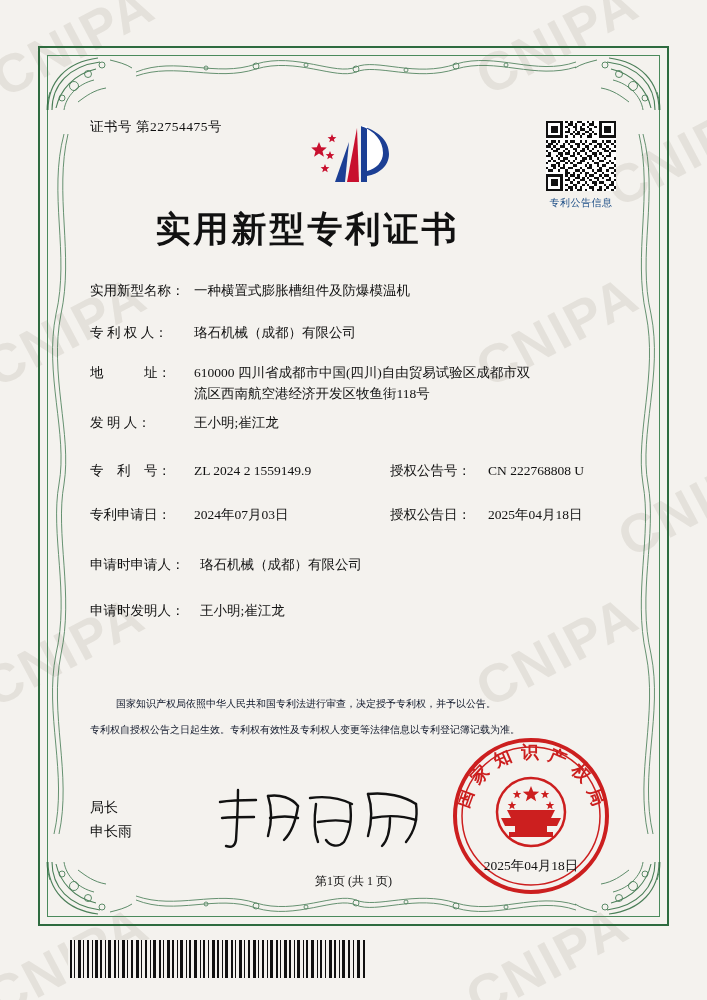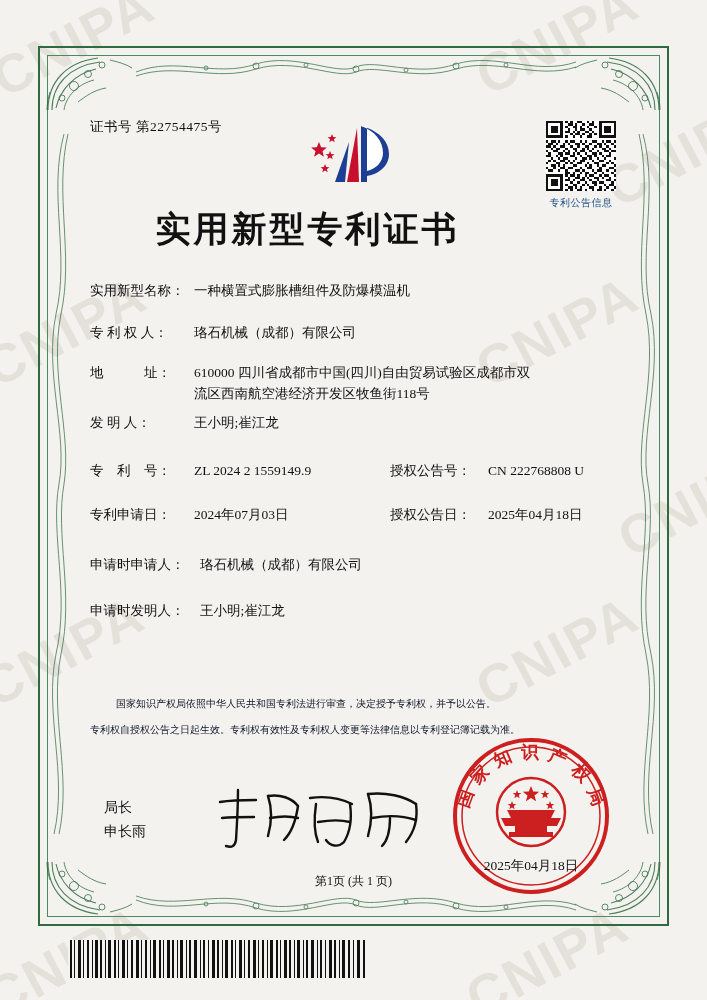--- a/index.html
+++ b/index.html
@@ -163,21 +163,21 @@
     left: 30px; top: 625px;
     width: 540px;
     font-size: 10px;
     line-height: 26px;
     color: #0f172a;
   }
   .statement .l1 { text-indent: 26px; }
 
   .signblock {
     position: absolute;
-    left: 44px; top: 730px;
+    left: 30px; top: 730px;
     font-size: 14px;
     color: #111;
     line-height: 24px;
   }
   .signature {
     position: absolute;
     left: 150px; top: 718px;
     width: 230px;
     height: 72px;
   }

